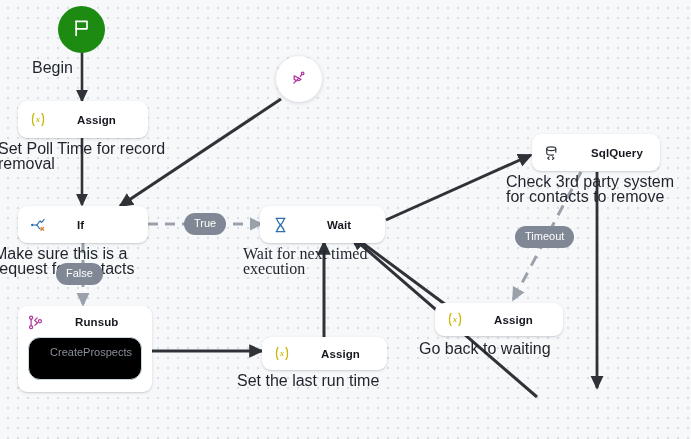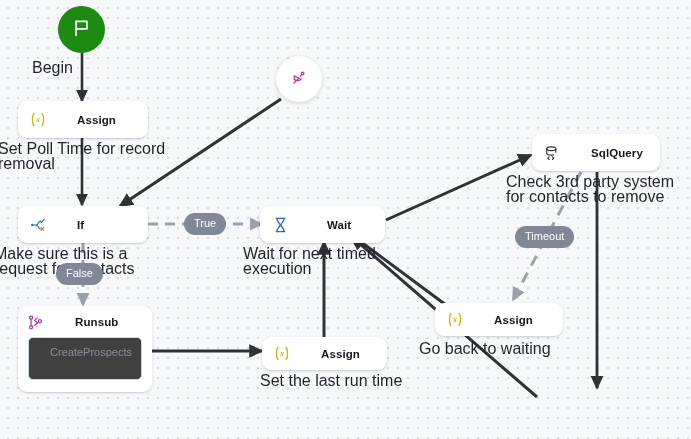--- a/index.html
+++ b/index.html
@@ -61,22 +61,22 @@
     text-align: right;
   }
   .node.tall .row {
     display: flex;
     align-items: center;
     margin-bottom: 7px;
   }
   .subfield {
     box-sizing: border-box;
     border: 1px solid #c8d6df;
-    border-radius: 5px;
-    background: #404040;
+    border-radius: 12px;
+    background: #000000;
     color: #8a9099;
     font-size: 11px;
     padding: 8px 9px;
     height: 43px;
   }
 
   
   .start-node {
     position: absolute;
     width: 47px;
@@ -229,21 +229,21 @@
   <div class="node" style="left:260px; top:206px; width:125px; height:37px;gap:8px;">
     <span class="nicon">
       <svg width="15" height="16" viewBox="0 0 20 22" fill="none" stroke="#2c6fae" stroke-width="1.8" stroke-linecap="round" stroke-linejoin="round">
         <path d="M4 2 L16 2 M4 20 L16 20"></path>
         <path d="M5 2 C5 8, 15 14, 15 20"></path>
         <path d="M15 2 C15 8, 5 14, 5 20"></path>
       </svg>
     </span>
     <span class="title">Wait</span>
   </div>
-  <div class="caption" style="left:243px; top:246px; width:166px;">Wait for next timed execution</div>
+  <div class="caption" style="left:243px; top:246px; width:166px;font-family:Liberation Serif, serif;">Wait for next timed execution</div>
 
   <div class="node" style="left:532px; top:134px; width:128px; height:37px;">
     <span class="nicon">
       <svg width="17" height="16" viewBox="0 0 22 22" fill="none" stroke="#2c3038" stroke-width="1.6" stroke-linecap="round" stroke-linejoin="round">
         <ellipse cx="10" cy="5.2" rx="6.2" ry="2.6"></ellipse>
         <path d="M3.8 5.2 L3.8 11.4 C3.8 12.8, 6.6 14, 10 14 C11.1 14, 12.1 13.9, 13 13.7"></path>
         <path d="M16.2 5.2 L16.2 10"></path>
         <path d="M7 16.3 L5 18.1 L7 19.9"></path>
         <path d="M11.6 16.3 L13.6 18.1 L11.6 19.9"></path>
       </svg>
@@ -272,21 +272,21 @@
   <div class="node" style="left:262px; top:337px; width:125px; height:33px;">
     <span class="nicon">
       <svg width="17" height="15" viewBox="0 0 24 22" fill="none">
         <path d="M6 2 C3 5, 3 17, 6 20" stroke="#c9b80a" stroke-width="1.9" stroke-linecap="round" fill="none"></path>
         <path d="M18 2 C21 5, 21 17, 18 20" stroke="#c9b80a" stroke-width="1.9" stroke-linecap="round" fill="none"></path>
         <text x="12" y="15.5" font-family="'Liberation Serif', serif" font-size="12" font-style="italic" font-weight="bold" fill="#c9b80a" text-anchor="middle">x</text>
       </svg>
     </span>
     <span class="title">Assign</span>
   </div>
-  <div class="caption" style="left:260px; top:373px; width:160px;">Set the last run time</div>
+  <div class="caption" style="left:237px; top:373px; width:160px;">Set the last run time</div>
 
   <div class="node" style="left:435px; top:303px; width:128px; height:33px;">
     <span class="nicon">
       <svg width="17" height="15" viewBox="0 0 24 22" fill="none">
         <path d="M6 2 C3 5, 3 17, 6 20" stroke="#c9b80a" stroke-width="1.9" stroke-linecap="round" fill="none"></path>
         <path d="M18 2 C21 5, 21 17, 18 20" stroke="#c9b80a" stroke-width="1.9" stroke-linecap="round" fill="none"></path>
         <text x="12" y="15.5" font-family="'Liberation Serif', serif" font-size="12" font-style="italic" font-weight="bold" fill="#c9b80a" text-anchor="middle">x</text>
       </svg>
     </span>
     <span class="title">Assign</span>

